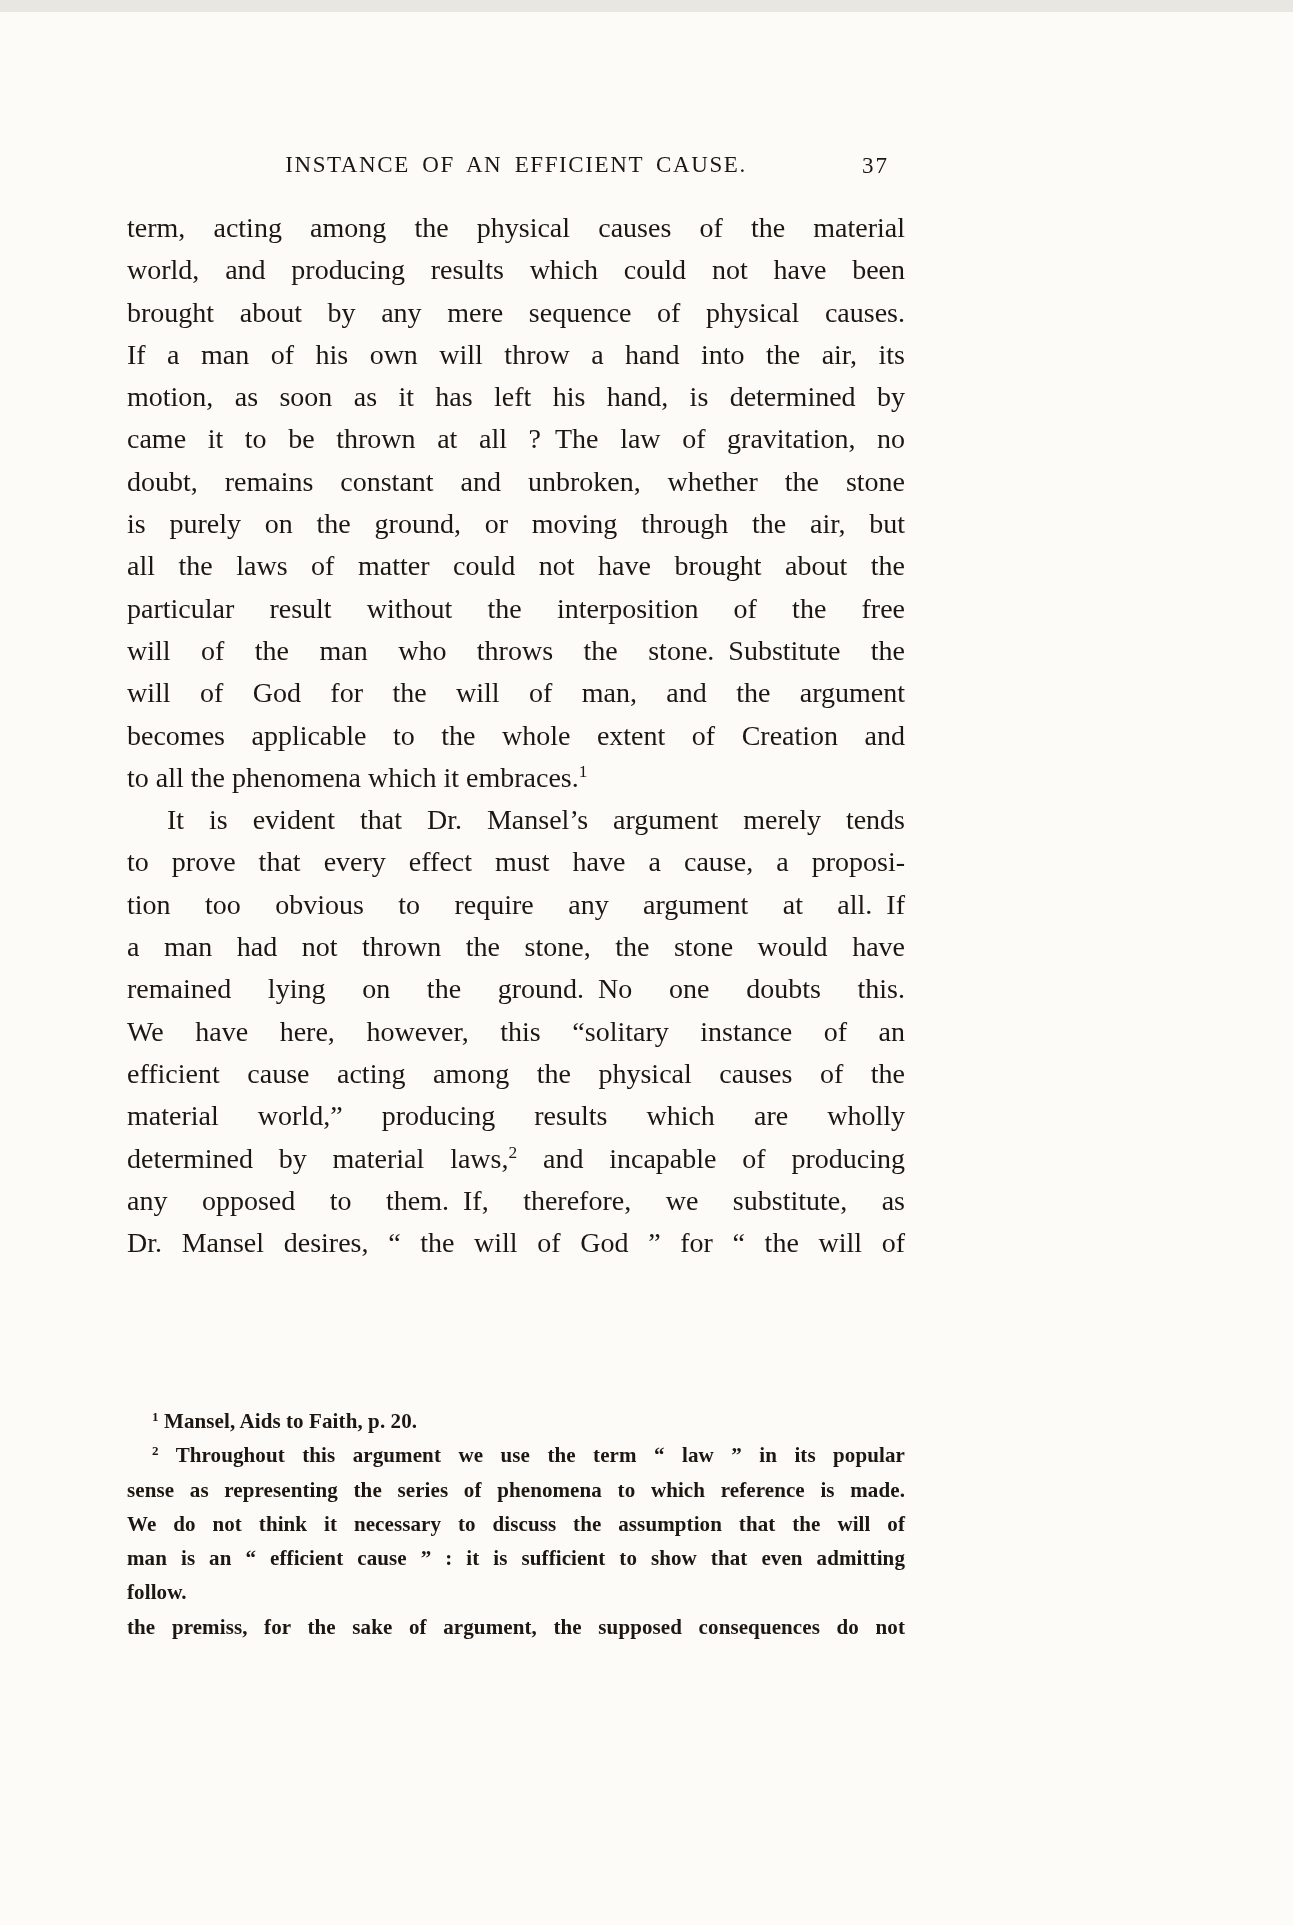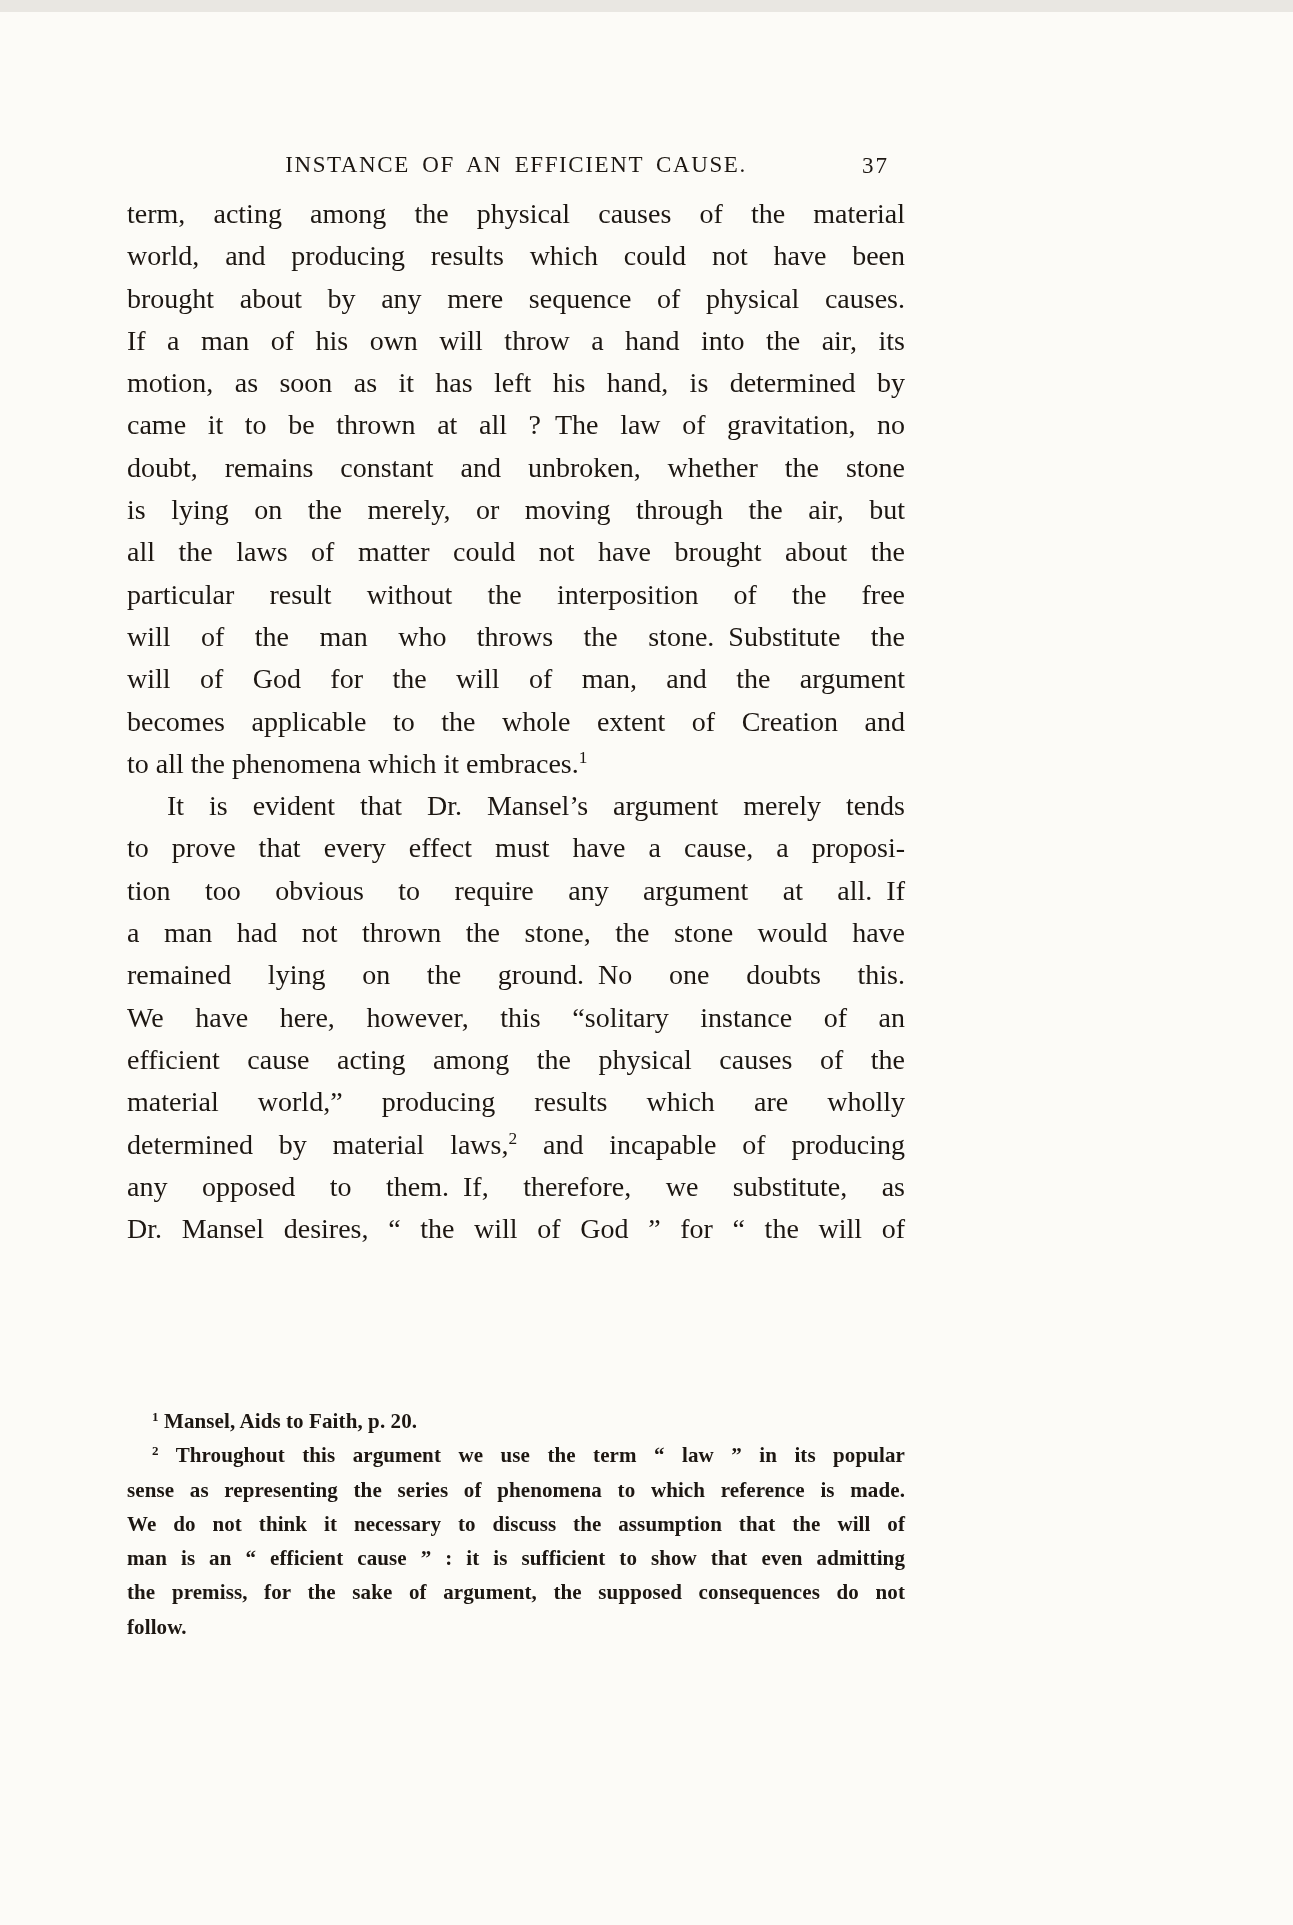--- a/index.html
+++ b/index.html
@@ -33,21 +33,21 @@
     position: absolute;
     right: 16px;
     top: 1px;
     font-size: 23px;
     letter-spacing: 2px;
     text-align: right;
   }
   .body-text {
     position: absolute;
     left: 127px;
-    top: 181px;
+    top: 195px;
     width: 778px;
     font-size: 28px;
   }
   .body-text .line { line-height: 42.3px; }
   .line {
     text-align: justify;
     text-align-last: justify;
     white-space: normal;
   }
   .line.last { text-align-last: left; }
@@ -83,21 +83,21 @@
 
   <div class="body-text">
       <div>
         <div class="line"><span>term, acting among the physical causes of the material</span></div>
         <div class="line"><span>world, and producing results which could not have been</span></div>
         <div class="line"><span>brought about by any mere sequence of physical causes.</span></div>
         <div class="line"><span>If a man of his own will throw a hand into the air, its</span></div>
         <div class="line"><span>motion, as soon as it has left his hand, is determined by</span></div>
         <div class="line"><span>came it to be thrown at all ? The law of gravitation, no</span></div>
         <div class="line"><span>doubt, remains constant and unbroken, whether the stone</span></div>
-        <div class="line"><span>is lying on the merely, or moving through the air, but</span></div>
+        <div class="line"><span>is purely on the ground, or moving through the air, but</span></div>
         <div class="line"><span>all the laws of matter could not have brought about the</span></div>
         <div class="line"><span>particular result without the interposition of the free</span></div>
         <div class="line"><span>will of the man who throws the stone. Substitute the</span></div>
         <div class="line"><span>will of God for the will of man, and the argument</span></div>
         <div class="line"><span>becomes applicable to the whole extent of Creation and</span></div>
         <div class="line last"><span>to all the phenomena which it embraces.</span><sup>1</sup></div>
       </div>
       <div>
         <div class="line indent"><span>It is evident that Dr. Mansel’s argument merely tends</span></div>
         <div class="line"><span>to prove that every effect must have a cause, a proposi-</span></div>
@@ -115,17 +115,17 @@
 
   <div class="footnotes">
       <div>
         <div class="line last indent"><sup>1</sup><span> Mansel, Aids to Faith, p. 20.</span></div>
       </div>
       <div>
         <div class="line indent"><sup>2</sup><span> Throughout this argument we use the term “ law ” in its popular</span></div>
         <div class="line"><span>sense as representing the series of phenomena to which reference is made.</span></div>
         <div class="line"><span>We do not think it necessary to discuss the assumption that the will of</span></div>
         <div class="line"><span>man is an “ efficient cause ” : it is sufficient to show that even admitting</span></div>
+        <div class="line last"><span>follow.</span></div>
         <div class="line"><span>the premiss, for the sake of argument, the supposed consequences do not</span></div>
-        <div class="line last"><span>follow.</span></div>
       </div>
     </div>
 </div>
 
 </body></html>

